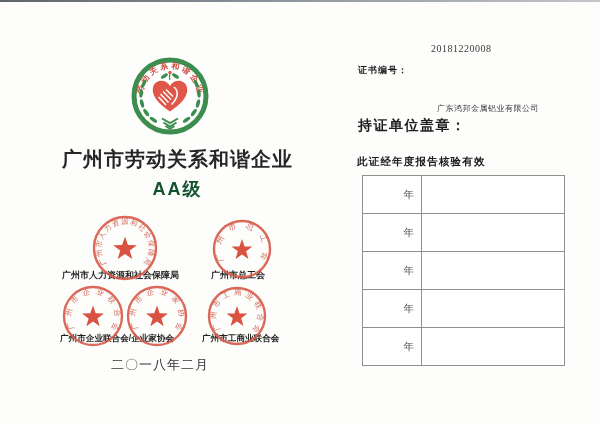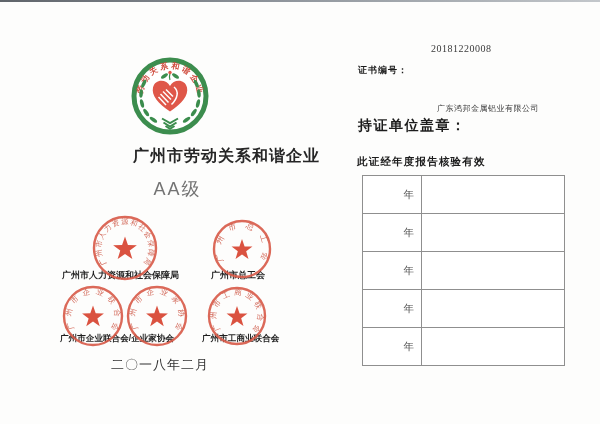--- a/index.html
+++ b/index.html
@@ -7,24 +7,24 @@
     width:600px;height:424px;background:#fdfdfc;overflow:hidden;
     font-family:"Liberation Sans","DejaVu Sans",sans-serif;
     position:relative;
   }
   .page{position:absolute;inset:0;background:#fdfdfc;}
   .scan-edge{position:absolute;left:0;top:0;width:600px;height:2px;
     background:linear-gradient(to right,#5f646a,#8d939a 45%,#aeb3b8 80%,#c3c7cb);}
   .abs{position:absolute;}
   .nowrap{white-space:nowrap;}
   
-  .title1{left:35px;top:146px;width:285px;text-align:right;
-    font-size:16px;font-weight:700;letter-spacing:1px;color:#262626;}
+  .title1{left:35px;top:146px;width:285px;text-align:center;
+    font-size:20px;font-weight:700;letter-spacing:1px;color:#262626;}
   .title2{left:35px;top:177px;width:285px;text-align:center;
-    font-size:18px;font-weight:400;letter-spacing:2px;color:#737373;}
+    font-size:18px;font-weight:700;letter-spacing:2px;color:#14532d;}
   .seal-label{font-size:9px;font-weight:700;color:#1f1f1f;letter-spacing:0;}
   .date-line{left:95px;top:356px;width:130px;text-align:center;
     font-size:13px;color:#333;letter-spacing:1px;
     font-family:"Liberation Serif","DejaVu Serif",serif;}
   .stamp{position:absolute;opacity:.9;}
   
   .lbl{font-weight:700;color:#1c1c1c;margin-top:24px;}
   .cert-label{left:358px;top:40px;font-size:9px;letter-spacing:1px;}
   .cert-value{left:431px;top:43px;font-size:10px;color:#3a3a3a;letter-spacing:.5px;
     font-family:"Liberation Serif","DejaVu Serif",serif;}

